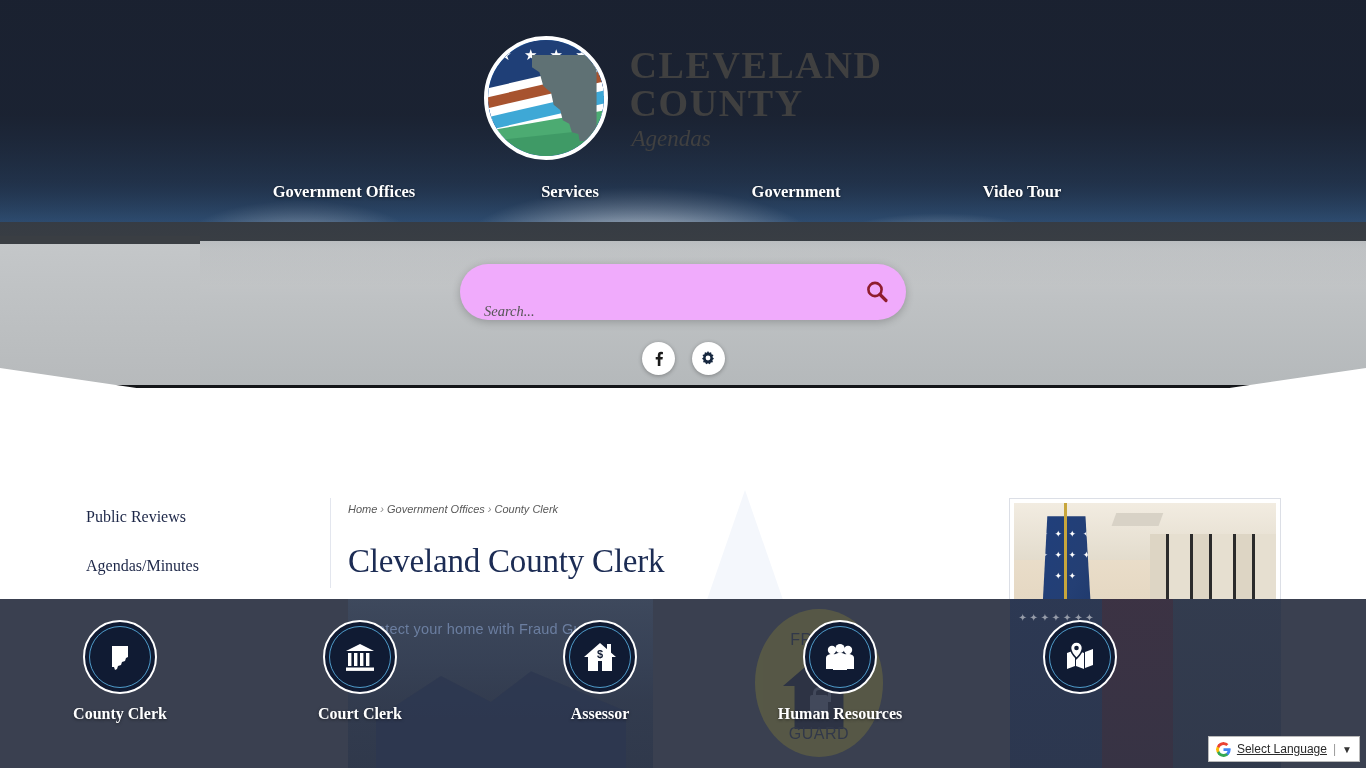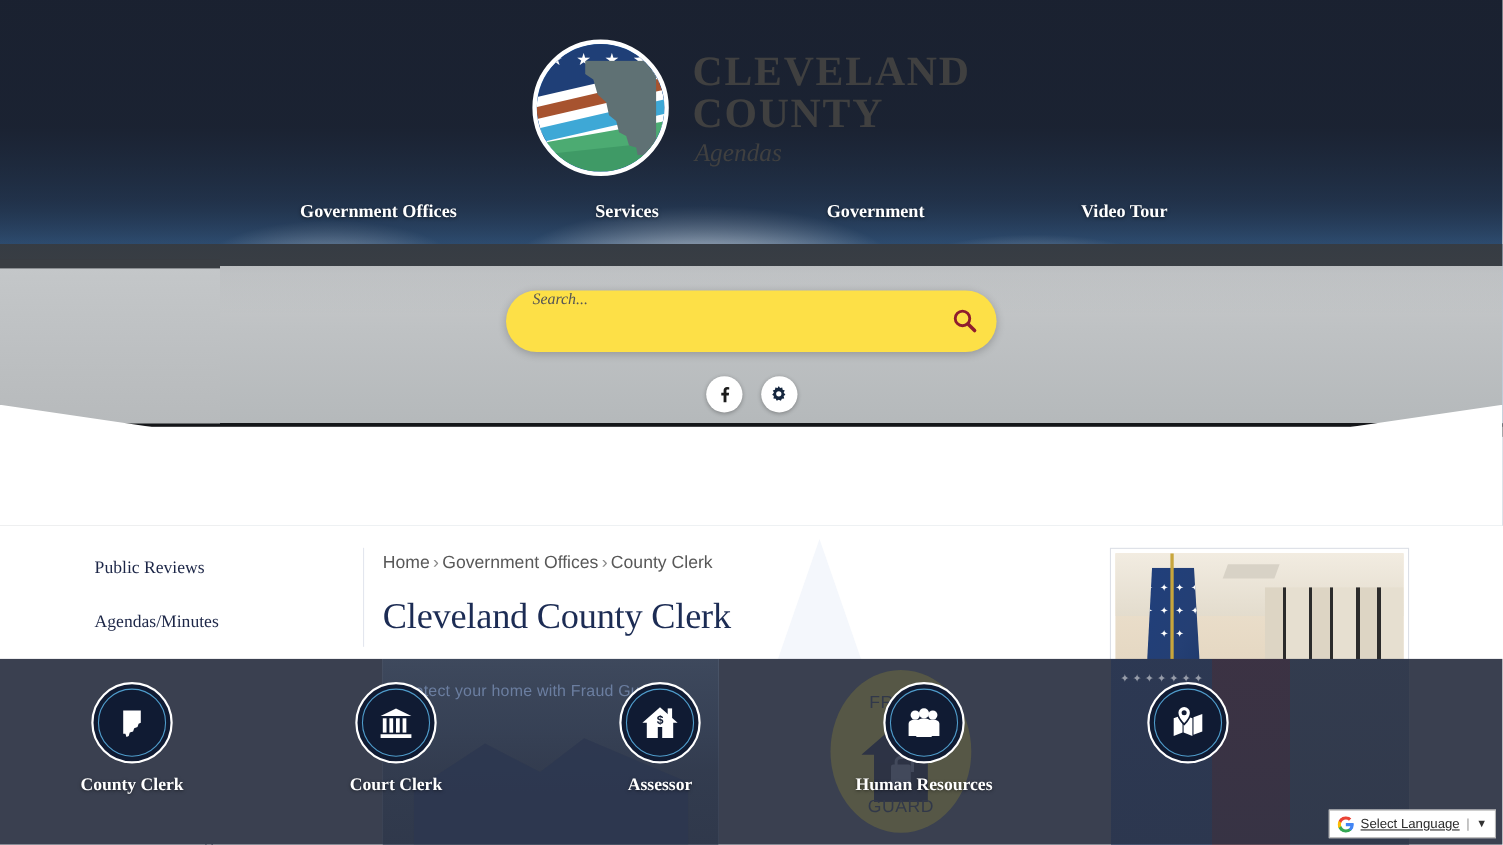--- a/index.html
+++ b/index.html
@@ -123,21 +123,21 @@
     color:#ffffff; text-decoration:none;
     font-family:"Liberation Serif", serif; font-weight:700; font-size:16.5px;
     width: 226px; text-align:center;
     text-shadow: 0 1px 3px rgba(0,0,0,0.55);
     cursor: pointer;
   }
 
   
   .searchwrap {
     position:absolute; left:460px; top:264px; width:446px; height:56px;
-    background:#fde047; border-radius:28px; display:flex; align-items:flex-start;
+    background:#f0abfc; border-radius:28px; display:flex; align-items:flex-end;
     box-shadow: 0 2px 8px rgba(0,0,0,0.22);
     gap: 22px;
   }
   .searchwrap input {
     flex:1; border:0; outline:0; background:transparent;
     font-family:"Liberation Serif", serif; font-style:italic;
     font-size:14.5px; color:#4a4a4a; padding-left:24px;
   }
   .searchwrap input::placeholder { color:#555; opacity:1; }
   .search-btn {
@@ -170,21 +170,21 @@
     display:block; text-decoration:none; color:#1c2647;
     font-family:"Liberation Serif", serif; font-weight:400; font-size:16px;
     margin-bottom:31px; cursor:pointer;
   }
   .sidebar-divider {
     position:absolute; left:330px; top:20px; width:1px; height:90px;
     background:#e3e6ee;
   }
   .breadcrumb {
     position:absolute; left:348px; top:25px;
-    font-size:16px; color:#585858; font-family:"Liberation Sans", sans-serif;
+    font-size:11px; color:#585858; font-family:"Liberation Sans", sans-serif;font-style:italic;
   }
   .breadcrumb a { color:#585858; text-decoration:none; cursor:pointer; }
   .breadcrumb .sep { color:#8a8a8a; margin:0 3px; }
   .page-title {
     position:absolute; left:348px; top:65px;
     font-family:"Liberation Serif", serif; font-weight:400;
     font-size:33px; color:#1c2c54; letter-spacing:-0.2px;
   }
   .photo-card {
     position:absolute; left:1009px; top:20px; width:272px; height:230px;

